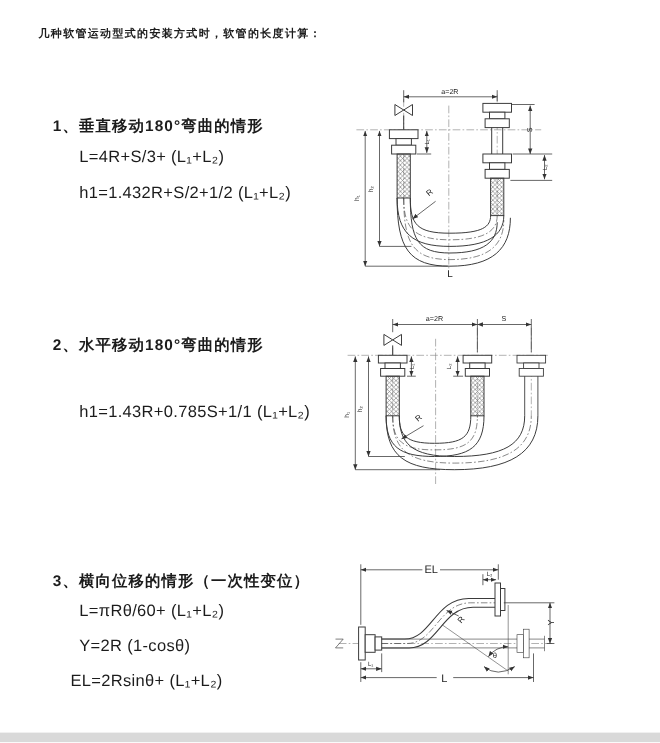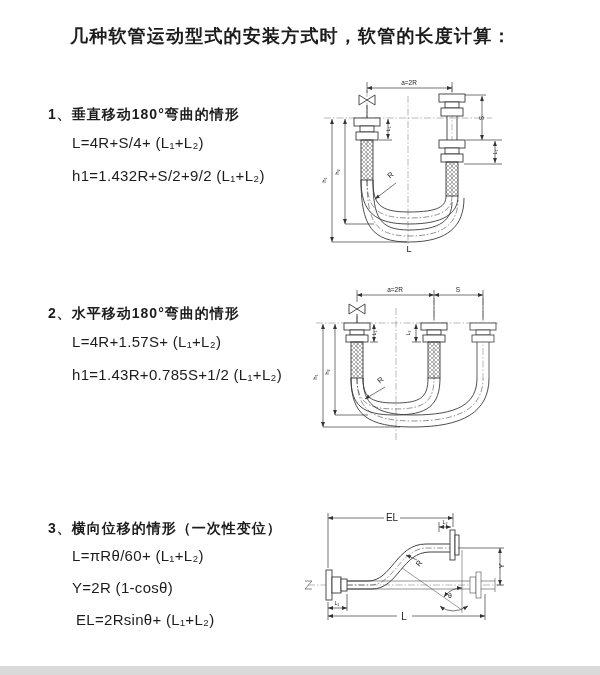--- a/index.html
+++ b/index.html
@@ -1,43 +1,42 @@
 <!DOCTYPE html>
 <html><head>
 <meta charset="utf-8">
 <style>
   html,body{margin:0;padding:0;background:#ffffff;}
   .page{position:relative;width:600px;height:675px;background:#fff;overflow:hidden;
         font-family:"Liberation Sans","DejaVu Sans",sans-serif;color:#1c1c1c;}
-  .title{position:absolute;left:35px;top:24px;font-size:18px;font-weight:700;letter-spacing:1.2px;margin-left:35px;}
+  .title{position:absolute;left:35px;top:24px;font-size:10px;font-weight:700;letter-spacing:1.2px;}
   .sec-heading{position:absolute;font-size:14px;font-weight:700;letter-spacing:1px;}
   .formula{position:absolute;font-size:15px;font-weight:400;letter-spacing:.3px;}
   svg.diag{position:absolute;}
   svg.diag text{font-family:"Liberation Sans","DejaVu Sans",sans-serif;fill:#222;stroke:none;}
   .edge{position:absolute;left:0;bottom:0;width:600px;height:9px;background:#d9d9d9;}
 </style>
 </head>
 <body>
 
 <div class="page">
 
   <div class="title">几种软管运动型式的安装方式时，软管的长度计算：</div>
 
   <div class="sec-heading" style="left:48px;top:106px">1、垂直移动180°弯曲的情形</div>
-  <div class="formula" style="left:72px;top:134px">L=4R+S/4+ (L₁+L₂)</div>
-  <div class="formula" style="left:72px;top:167px">h1=1.432R+S/2+9/2 (L₁+L₂)</div>
+  <div class="formula" style="left:72px;top:134px">L=4R+S/3+ (L₁+L₂)</div>
+  <div class="formula" style="left:72px;top:167px">h1=1.432R+S/2+1/2 (L₁+L₂)</div>
 
   <div class="sec-heading" style="left:48px;top:305px">2、水平移动180°弯曲的情形</div>
-  <div class="formula" style="left:72px;top:333px">L=4R+1.57S+ (L₁+L₂)</div>
-  <div class="formula" style="left:72px;top:366px">h1=1.43R+0.785S+1/2 (L₁+L₂)</div>
+  <div class="formula" style="left:72px;top:366px">h1=1.43R+0.785S+1/1 (L₁+L₂)</div>
 
   <div class="sec-heading" style="left:48px;top:520px">3、横向位移的情形（一次性变位）</div>
   <div class="formula" style="left:72px;top:547px">L=πRθ/60+ (L₁+L₂)</div>
   <div class="formula" style="left:72px;top:579px">Y=2R (1-cosθ)</div>
-  <div class="formula" style="left:76px;top:611px">EL=2Rsinθ+ (L₁+L₂)</div>
+  <div class="formula" style="left:64px;top:611px">EL=2Rsinθ+ (L₁+L₂)</div>
 
   <svg class="diag" style="left:312px;top:74px" width="288" height="182" viewBox="0 0 288 182">
     <defs>
       <marker id="ar1" viewBox="0 0 10 10" refX="9" refY="5" markerWidth="8" markerHeight="8" orient="auto-start-reverse">
         <path d="M0,1.5 L9,5 L0,8.5 z" fill="#333"></path>
       </marker>
       <pattern id="ht1" width="4" height="4" patternUnits="userSpaceOnUse">
         <path d="M0,0 L4,4 M4,0 L0,4" stroke="#666" stroke-width="0.5"></path>
       </pattern>
     </defs>

